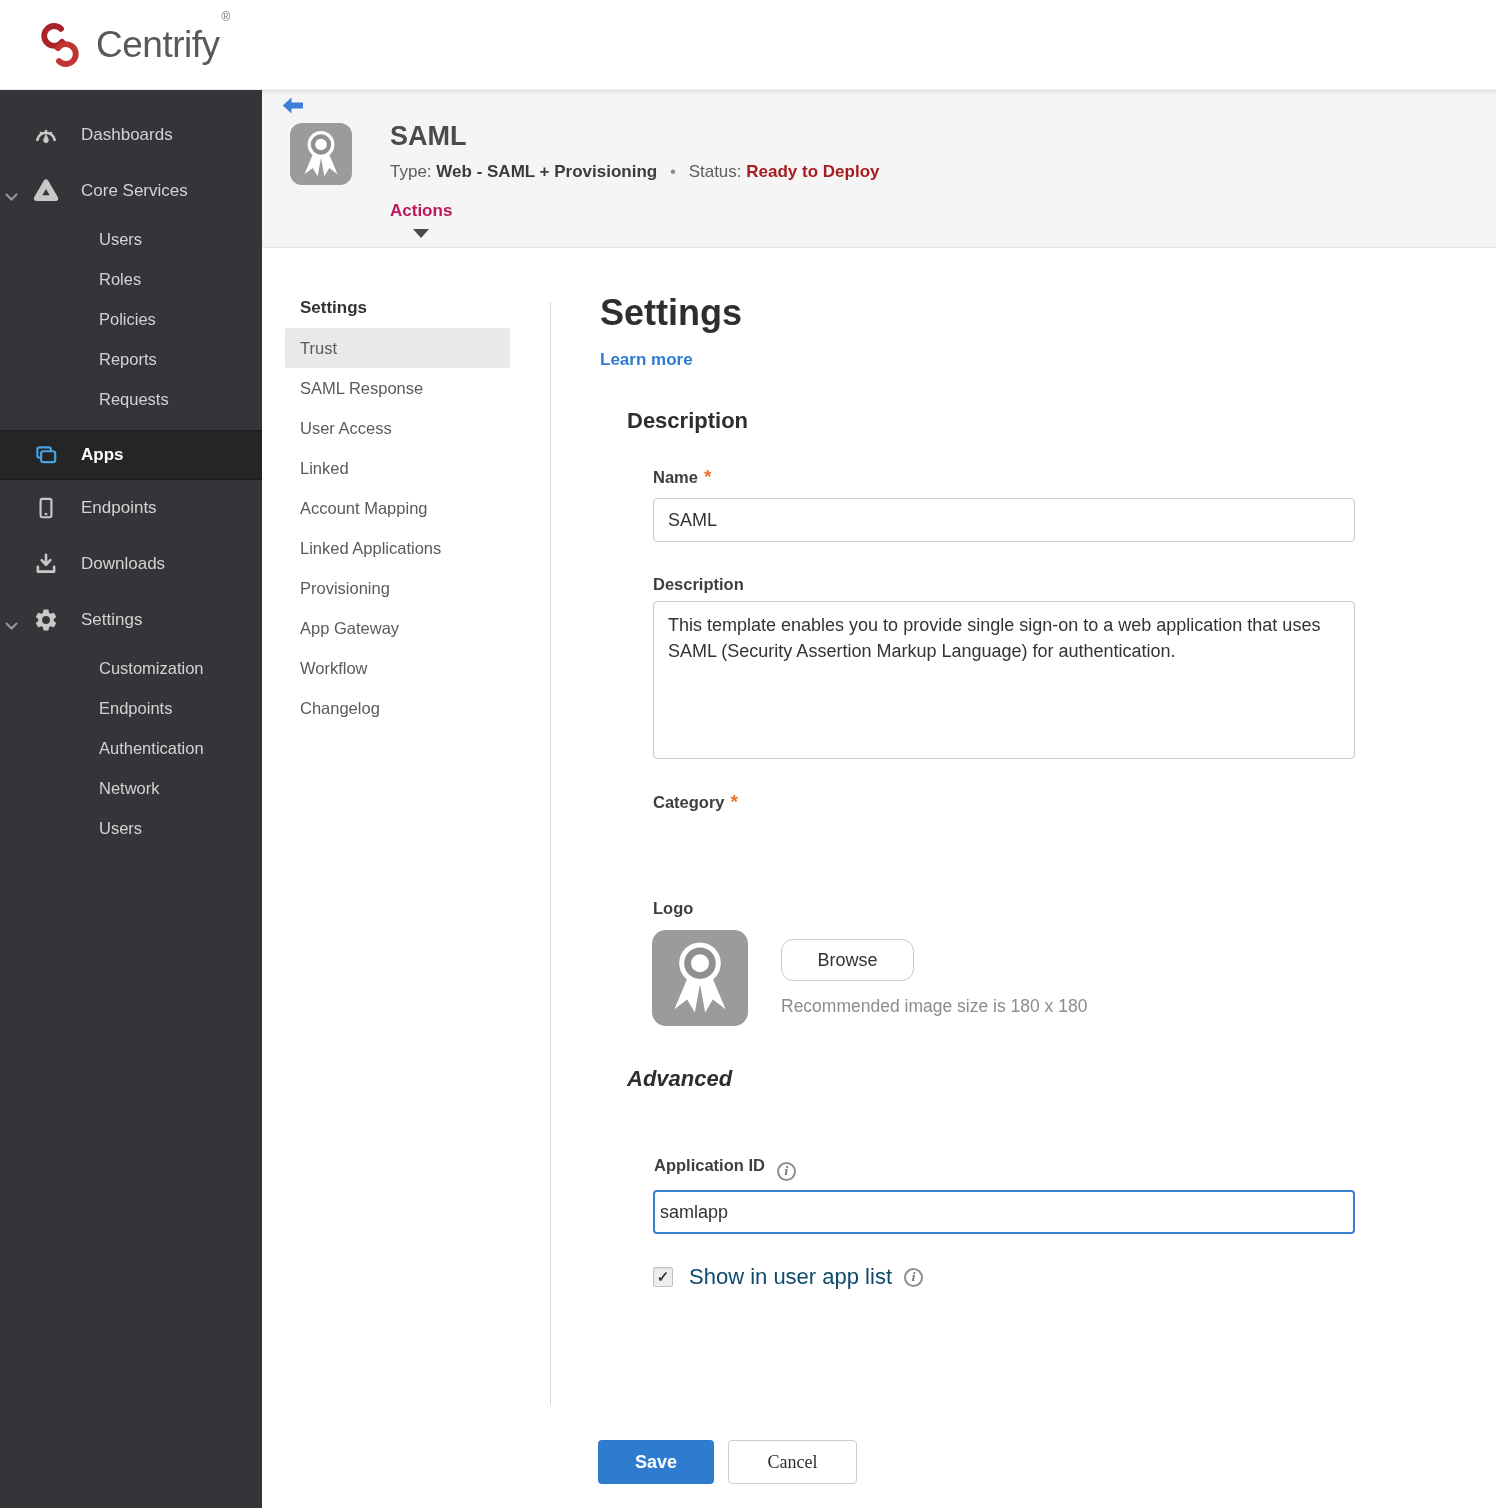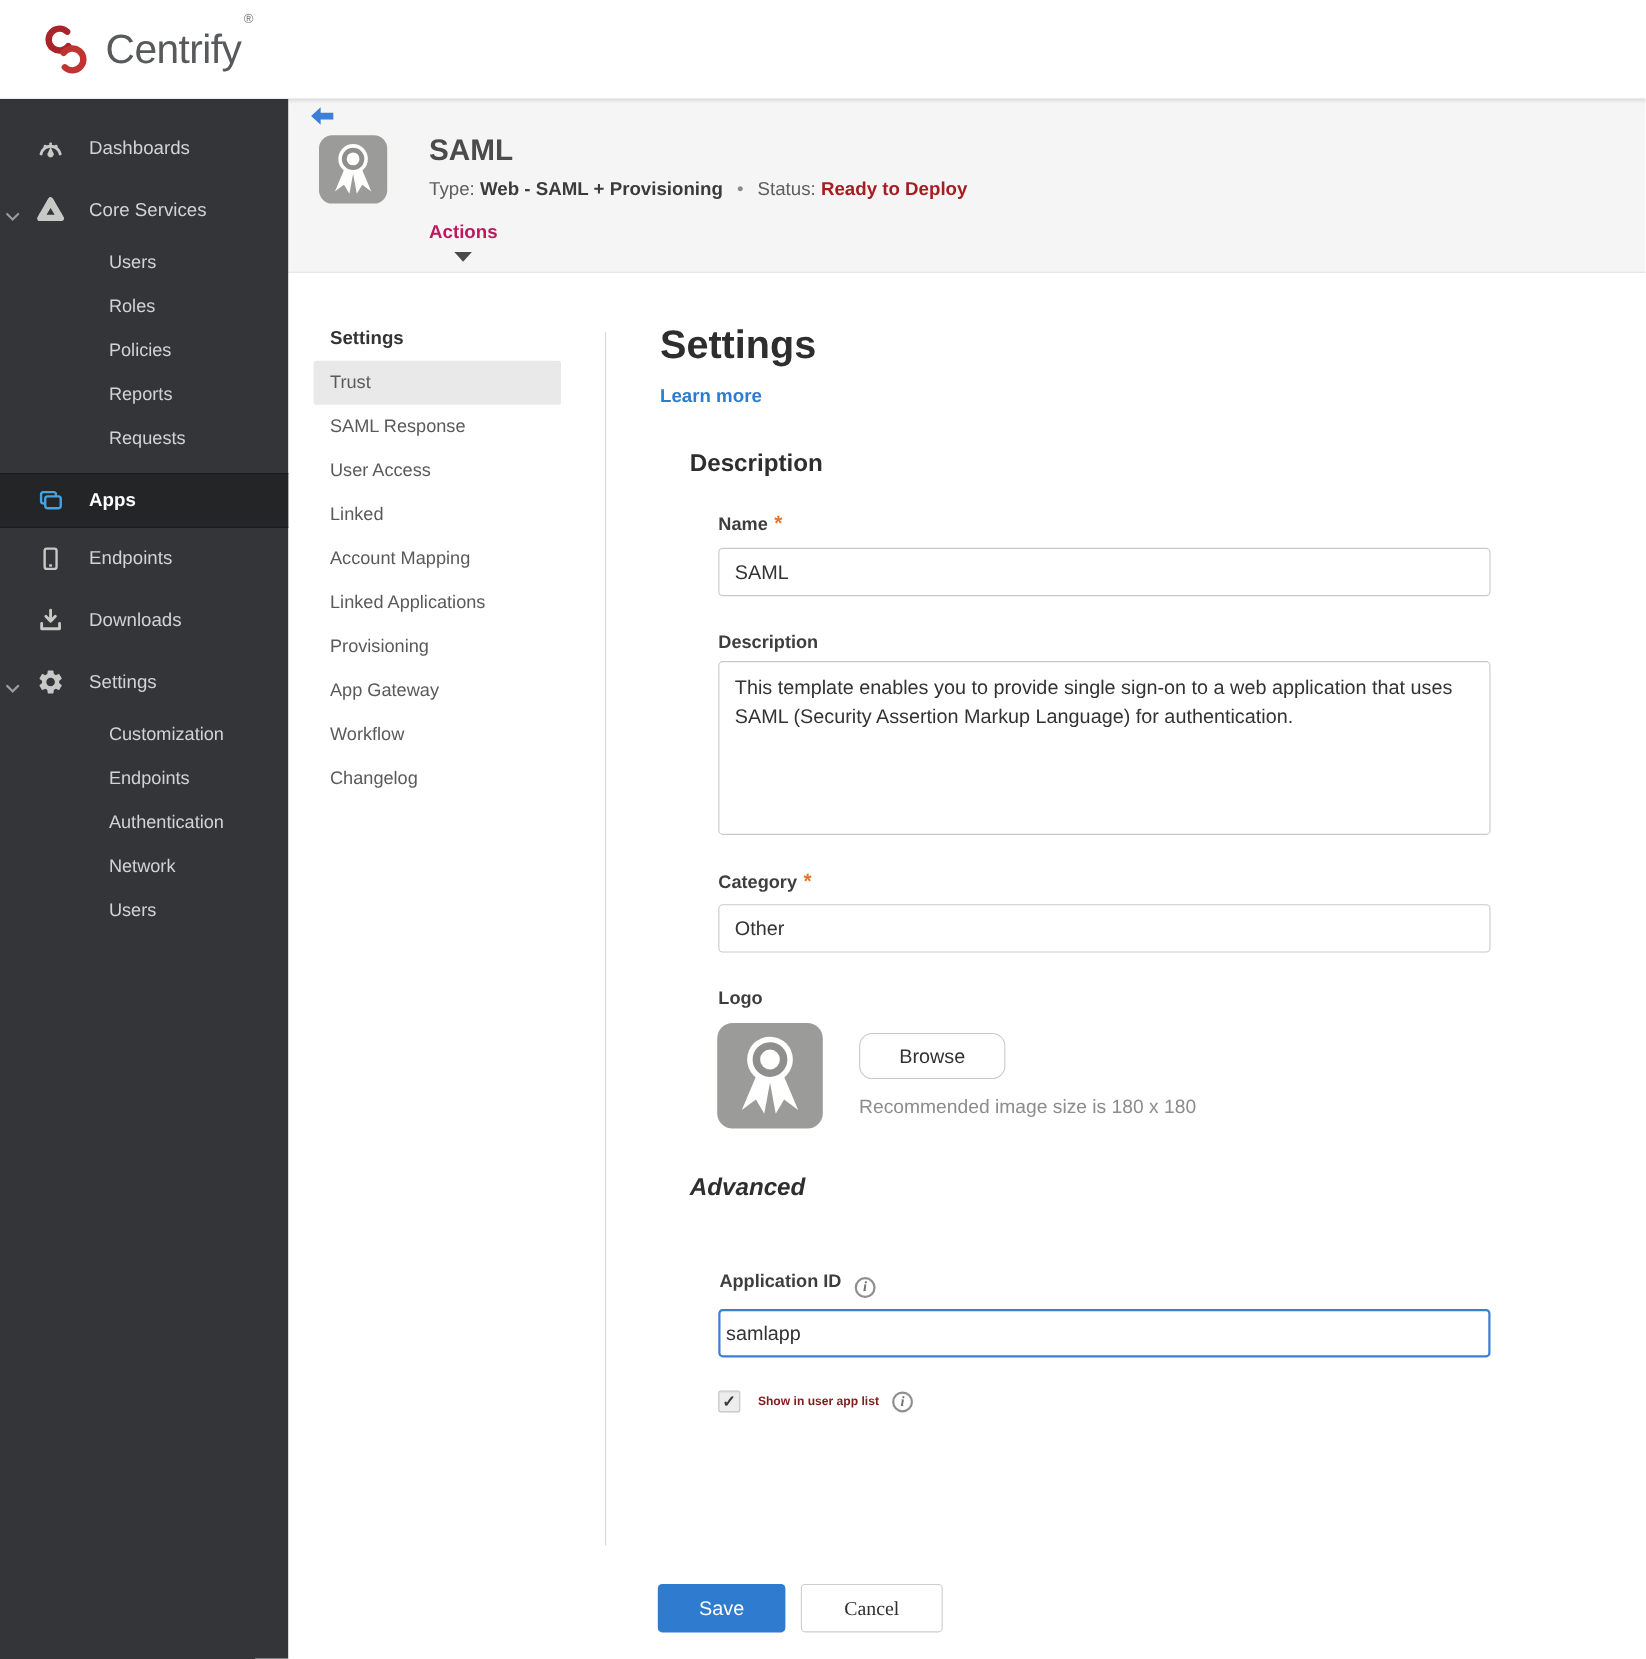--- a/index.html
+++ b/index.html
@@ -48,22 +48,22 @@
   .req { color:#e8732a; font-size:19px; margin-left:6px; font-weight:bold; }
   .t-input { position:absolute; width:702px; height:44px; border:1px solid #c9c9c9; border-radius:4px; font-size:18px; color:#333; padding:0 14px; font-family:"Liberation Sans",sans-serif; background:#fff; }
   .t-area { position:absolute; left:53px; top:353px; width:702px; height:158px; border:1px solid #c9c9c9; border-radius:4px; font-size:18px; color:#333; padding:10px 14px; line-height:1.45; resize:none; font-family:"Liberation Sans",sans-serif; }
   .logo-box { position:absolute; left:52px; top:682px; width:96px; height:96px; border-radius:14px; background:#9b9b99; }
   .browse-btn { position:absolute; left:181px; top:691px; width:133px; height:42px; background:#fff; border:1px solid #c9c9c9; border-radius:12px; font-size:18px; color:#333; cursor:pointer; font-family:"Liberation Sans",sans-serif; }
   .hint { position:absolute; left:181px; top:748px; font-size:17.5px; color:#8c8c8c; }
   .appid-input { position:absolute; left:53px; top:942px; width:702px; height:44px; border:2px solid #3b7fd3; border-radius:4px; font-size:18px; color:#333; padding:0 5px; font-family:"Liberation Sans",sans-serif; }
   .info-i { display:inline-flex; width:19px; height:19px; border:2px solid #8f8f8f; border-radius:50%; color:#6f6f6f; font-size:13px; font-weight:bold; align-items:center; justify-content:center; margin-left:12px; vertical-align:-4px; font-family:"Liberation Serif",serif; font-style:italic; }
   .check-row { position:absolute; left:53px; top:1016px; display:flex; align-items:center; }
   .checkbox { width:20px; height:20px; background:#ededed; border:1px solid #c2c2c2; border-radius:2px; display:flex; align-items:center; justify-content:center; font-size:15px; color:#3a3a3a; font-weight:bold; cursor:pointer; box-shadow:inset 0 1px 1px rgba(0,0,0,0.08); }
-  .check-label { font-size:11px; font-weight:bold; color:#7f1d1d; margin-left:16px; }
-  .save-btn { position:absolute; left:-2px; top:1192px; width:116px; height:44px; background:#2e7bd0; border:none; border-radius:4px; color:#fff; font-weight:normal; font-size:18px; cursor:pointer; font-family:"Liberation Sans",sans-serif; }
+  .check-label { font-size:22px; font-weight:normal; color:#0c4a6e; margin-left:16px; }
+  .save-btn { position:absolute; left:-2px; top:1192px; width:116px; height:44px; background:#2e7bd0; border:none; border-radius:4px; color:#fff; font-weight:bold; font-size:18px; cursor:pointer; font-family:"Liberation Sans",sans-serif; }
   .cancel-btn { position:absolute; left:128px; top:1192px; width:129px; height:44px; background:#fff; border:1px solid #ccc; border-radius:4px; color:#2f2f2f; font-size:18px; cursor:pointer; font-family:Liberation Serif, serif; }
 </style>
 </head>
 <body>
 
 <div class="topbar">
   <div class="logo">
     <svg width="48" height="48" viewBox="0 0 46 46">
       <g fill="none" stroke-linecap="round">
         <path d="M25 20 A 9.5 9.5 0 1 1 24 7.5" stroke="#a8242a" stroke-width="5.6"></path>
@@ -241,21 +241,20 @@
       <span>Name</span><span class="req">*</span>
     </div>
     <input class="t-input" style="left: 53px; top: 250px;" value="SAML">
 
     <div class="f-label" style="left:53px; top:327px;">Description</div>
     <textarea class="t-area" style="">This template enables you to provide single sign-on to a web application that uses SAML (Security Assertion Markup Language) for authentication.</textarea>
 
     <div class="f-label" style="left:53px; top:543px;">
       <span>Category</span><span class="req">*</span>
     </div>
-    <input class="t-input" style="left: 53px; top: 574px;" value="Other">
 
     <div class="f-label" style="left:53px; top:651px;">Logo</div>
     <div class="logo-box">
       <svg width="96" height="96" viewBox="0 0 24 24">
         <polygon points="9.3,11 5.6,19.8 8.8,17.4 10.7,20.6 12.1,13" fill="#fff"></polygon>
         <polygon points="14.7,11 18.4,19.8 15.2,17.4 13.3,20.6 11.9,13" fill="#fff"></polygon>
         <circle cx="12" cy="8.3" r="5.2" fill="#fff"></circle>
         <circle cx="12" cy="8.3" r="3.1" fill="none" stroke="#8f8f8d" stroke-width="1.7"></circle>
       </svg>
     </div>

